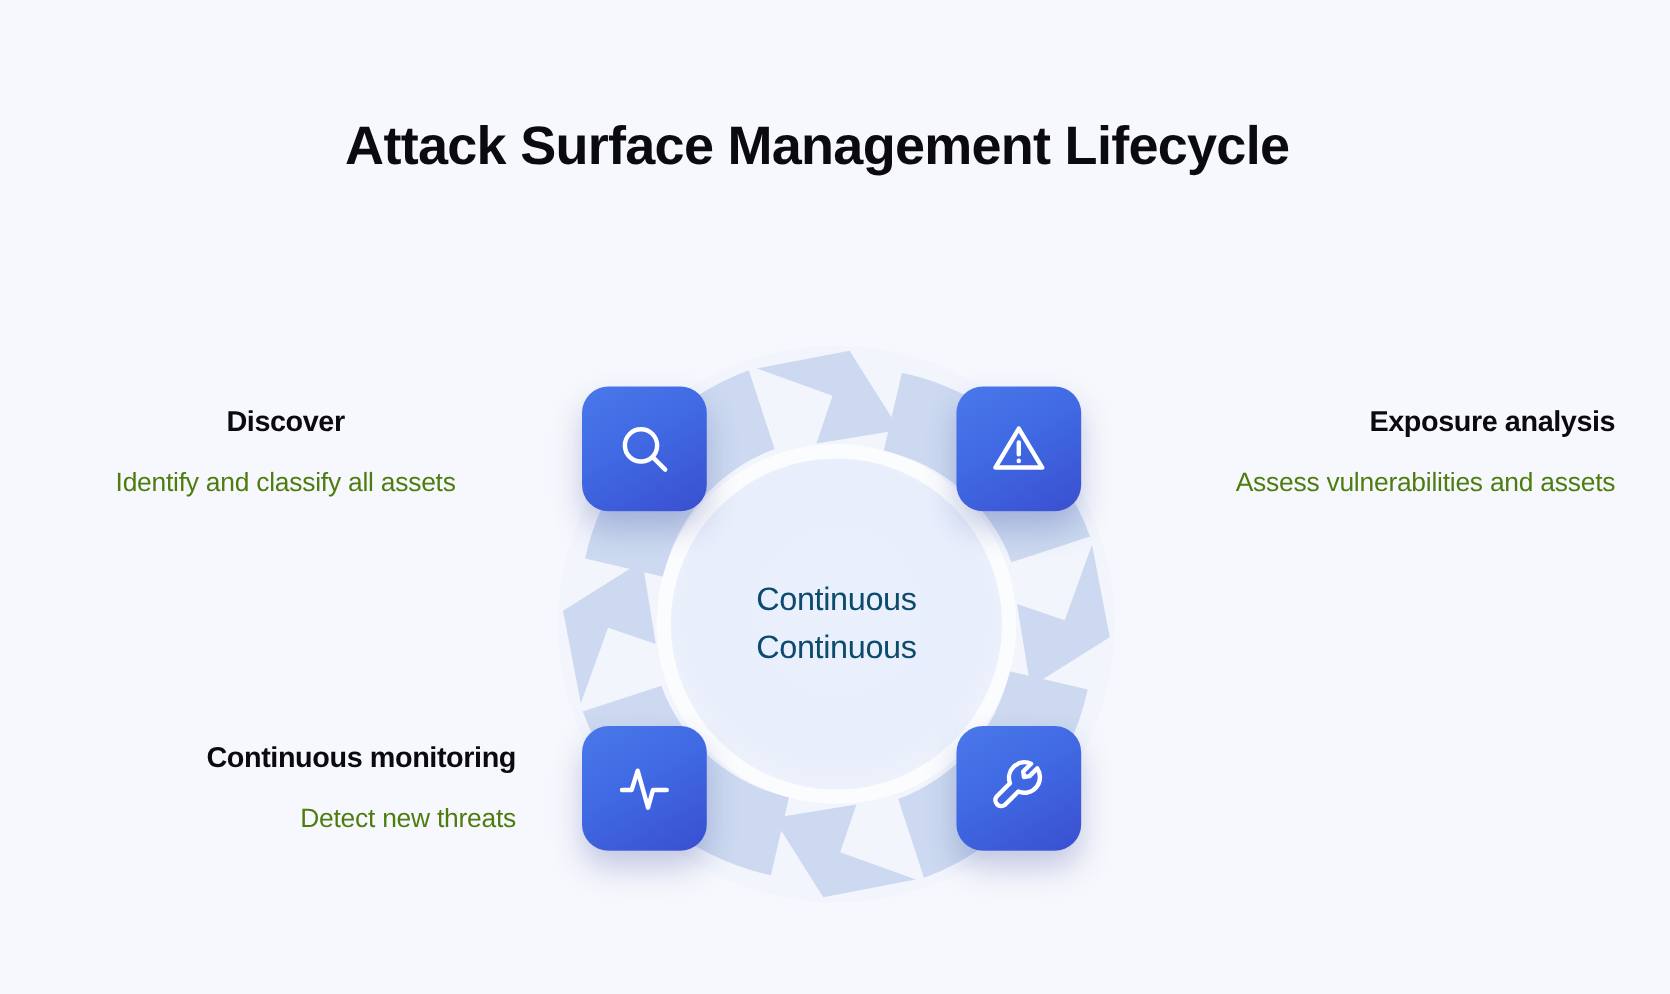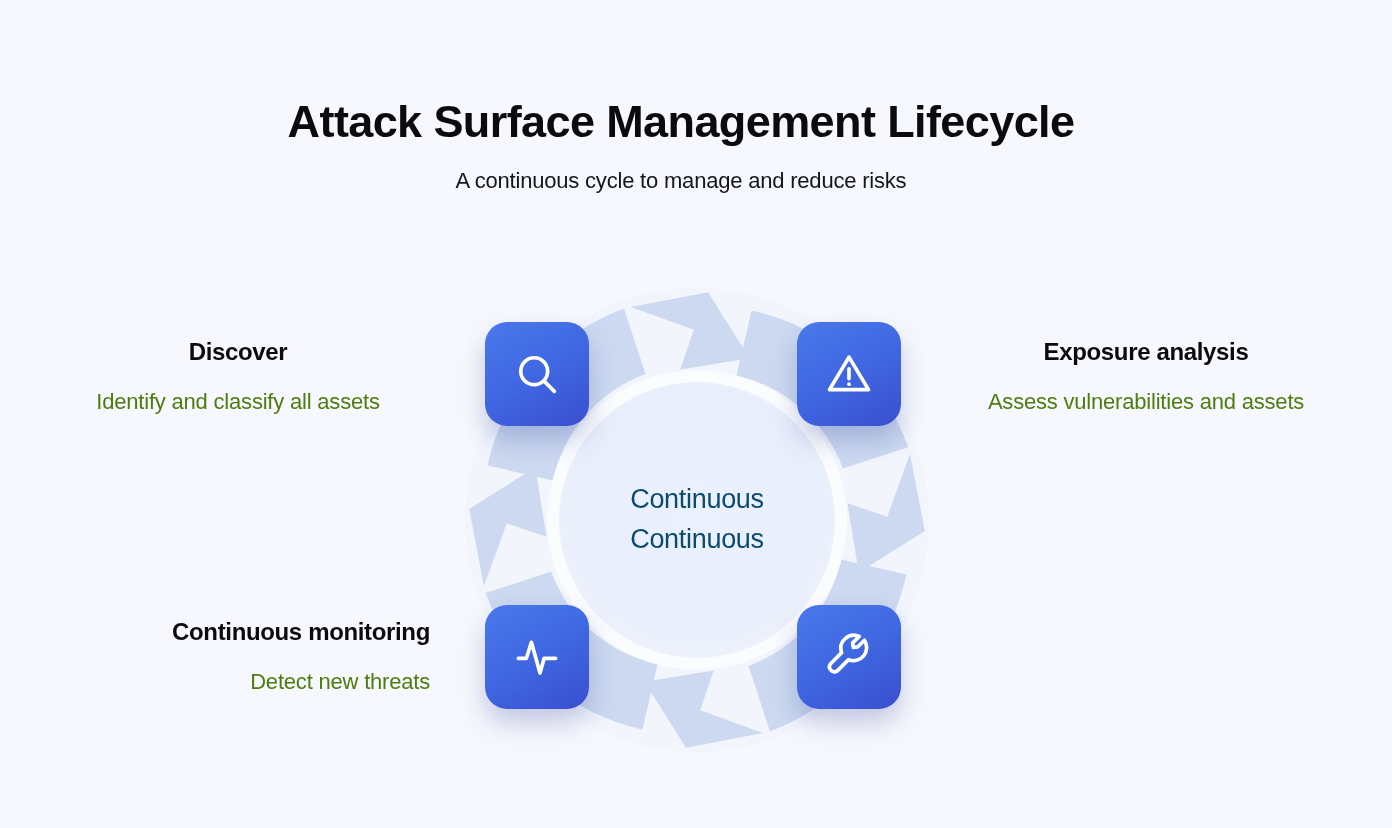--- a/index.html
+++ b/index.html
@@ -116,35 +116,34 @@
     font-size: 22px;
     font-weight: normal;
     color: #4d7c0f;
     letter-spacing: -0.2px;
     line-height: 1.2;
     margin: 0;
     padding-top: 22px;
     white-space: nowrap;
   }
   .align-right { text-align: right; }
-  .align-left  { text-align: center; }
+  .align-left  { text-align: right; }
 
   .text-discover    { left: 38px;  top: 338px; text-align: center; }
   .text-monitoring  { left: 30px;  top: 618px; }
   .text-exposure    { left: 946px; top: 338px; }
   .text-remediation { left: 946px; top: 618px; }
 </style>
 </head>
 <body>
 
 <div id="stage">
 
   <div class="header">
     <h1 class="title">Attack Surface Management Lifecycle</h1>
-    <p class="subtitle">A continuous cycle to manage and reduce risks</p>
   </div>
 
   <div class="cycle">
     <svg viewBox="0 0 496 496" xmlns="http://www.w3.org/2000/svg">
       <defs>
         <radialGradient id="innerGrad" cx="50%" cy="46%" r="56%">
           <stop offset="0%" stop-color="#eaf0fc"></stop>
           <stop offset="78%" stop-color="#e8eefb"></stop>
           <stop offset="100%" stop-color="#eef2fc"></stop>
         </radialGradient>

